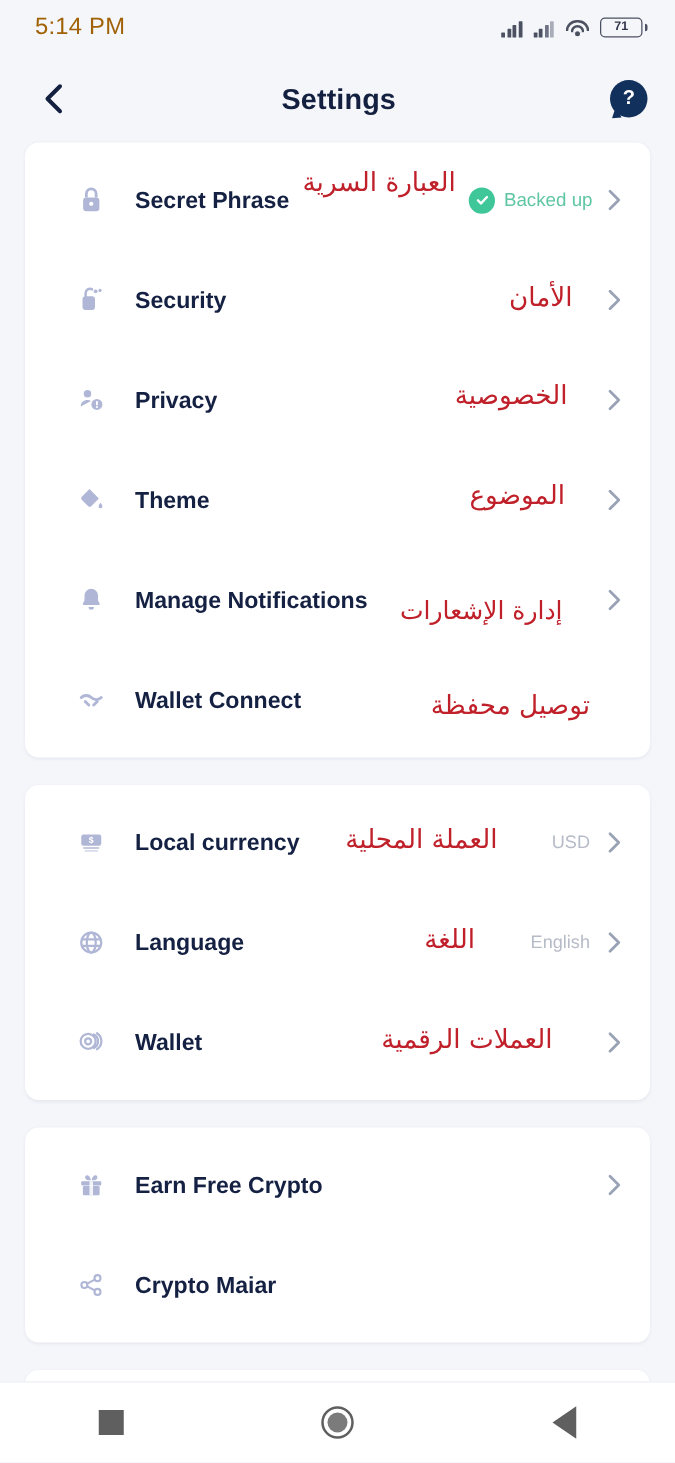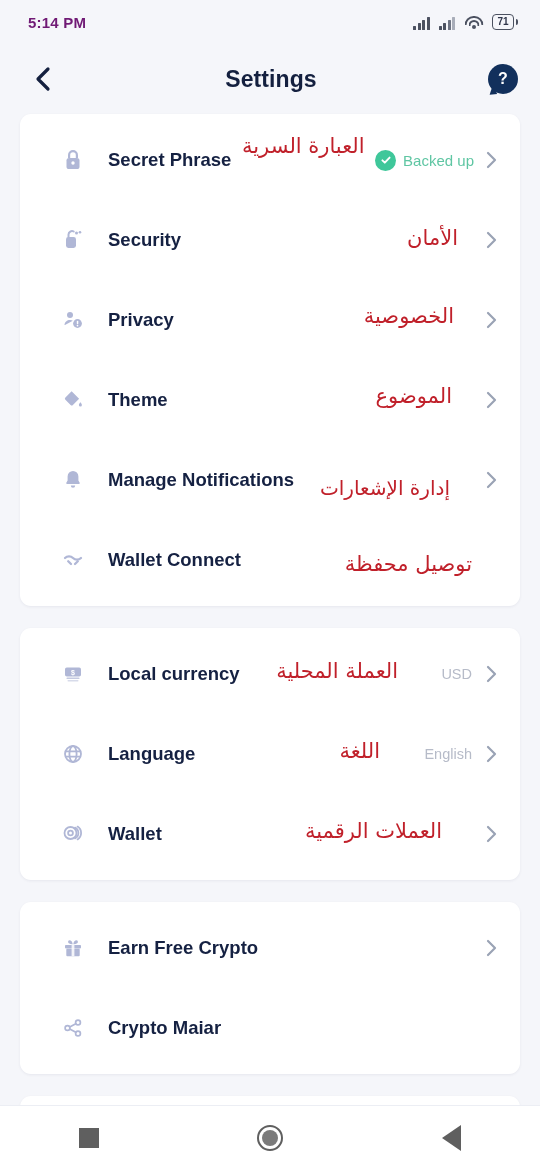--- a/index.html
+++ b/index.html
@@ -9,37 +9,37 @@
     font-family: "Liberation Sans", "DejaVu Sans", sans-serif;
     overflow: hidden;
   }
   .screen { position: relative; width: 540px; height: 1170px; background: #f5f6fa; }
 
   
   .statusbar {
     height: 44px; display: flex; align-items: center;
     justify-content: space-between; padding: 0 22px 0 28px;
   }
-  .status-time { font-size: 15px; font-weight: 700; color: #701a75; letter-spacing: .2px; }
+  .status-time { font-size: 19px; font-weight: 400; color: #a16207; letter-spacing: .2px; }
   .status-icons { display: flex; align-items: center; gap: 9px; }
   .sig { display: flex; align-items: flex-end; gap: 1.5px; height: 15px; }
   .sig i { display: block; width: 3px; background: #4b5160; border-radius: .5px; }
   .sig i:nth-child(1){ height: 4px; } .sig i:nth-child(2){ height: 7px; }
   .sig i:nth-child(3){ height: 10px; } .sig i:nth-child(4){ height: 13px; }
   .sig.dim i:nth-child(4){ background: #a8adb9; }
   .sig.dim i:nth-child(3){ background: #6e7483; }
   .wifi { position: relative; width: 19px; height: 15px; }
   .wifi span { position: absolute; left: 50%; transform: translateX(-50%);
     border: 2px solid #4b5160; border-bottom: none; border-radius: 12px 12px 0 0; }
   .wifi .w1 { width: 19px; height: 9px; top: 1px; }
   .wifi .w2 { width: 11px; height: 6px; top: 5px; }
   .wifi .w3 { width: 4px; height: 4px; top: 10px; border-radius: 50%;
     background: #4b5160; border: none; }
   .batt { position: relative; display: flex; align-items: center; }
-  .batt .body { width: 22px; height: 16px; border: 1.8px solid #4b5160;
+  .batt .body { width: 34px; height: 16px; border: 1.8px solid #4b5160;
     border-radius: 4px; display: flex; align-items: center; justify-content: center; }
   .batt .body b { font-size: 10px; font-weight: 700; color: #30364a; line-height: 1; }
   .batt .tip { width: 2.5px; height: 6px; background: #4b5160; border-radius: 0 2px 2px 0; margin-left: 1.5px; }
 
   
   .header { height: 70px; display: flex; align-items: center; padding: 0 22px 0 26px; }
   .back { width: 34px; height: 34px; display: flex; align-items: center; justify-content: center;
     cursor: pointer; }
   .back svg { display: block; }
   .title { flex: 1; text-align: center; font-size: 23px; font-weight: 600; color: #14203f;

